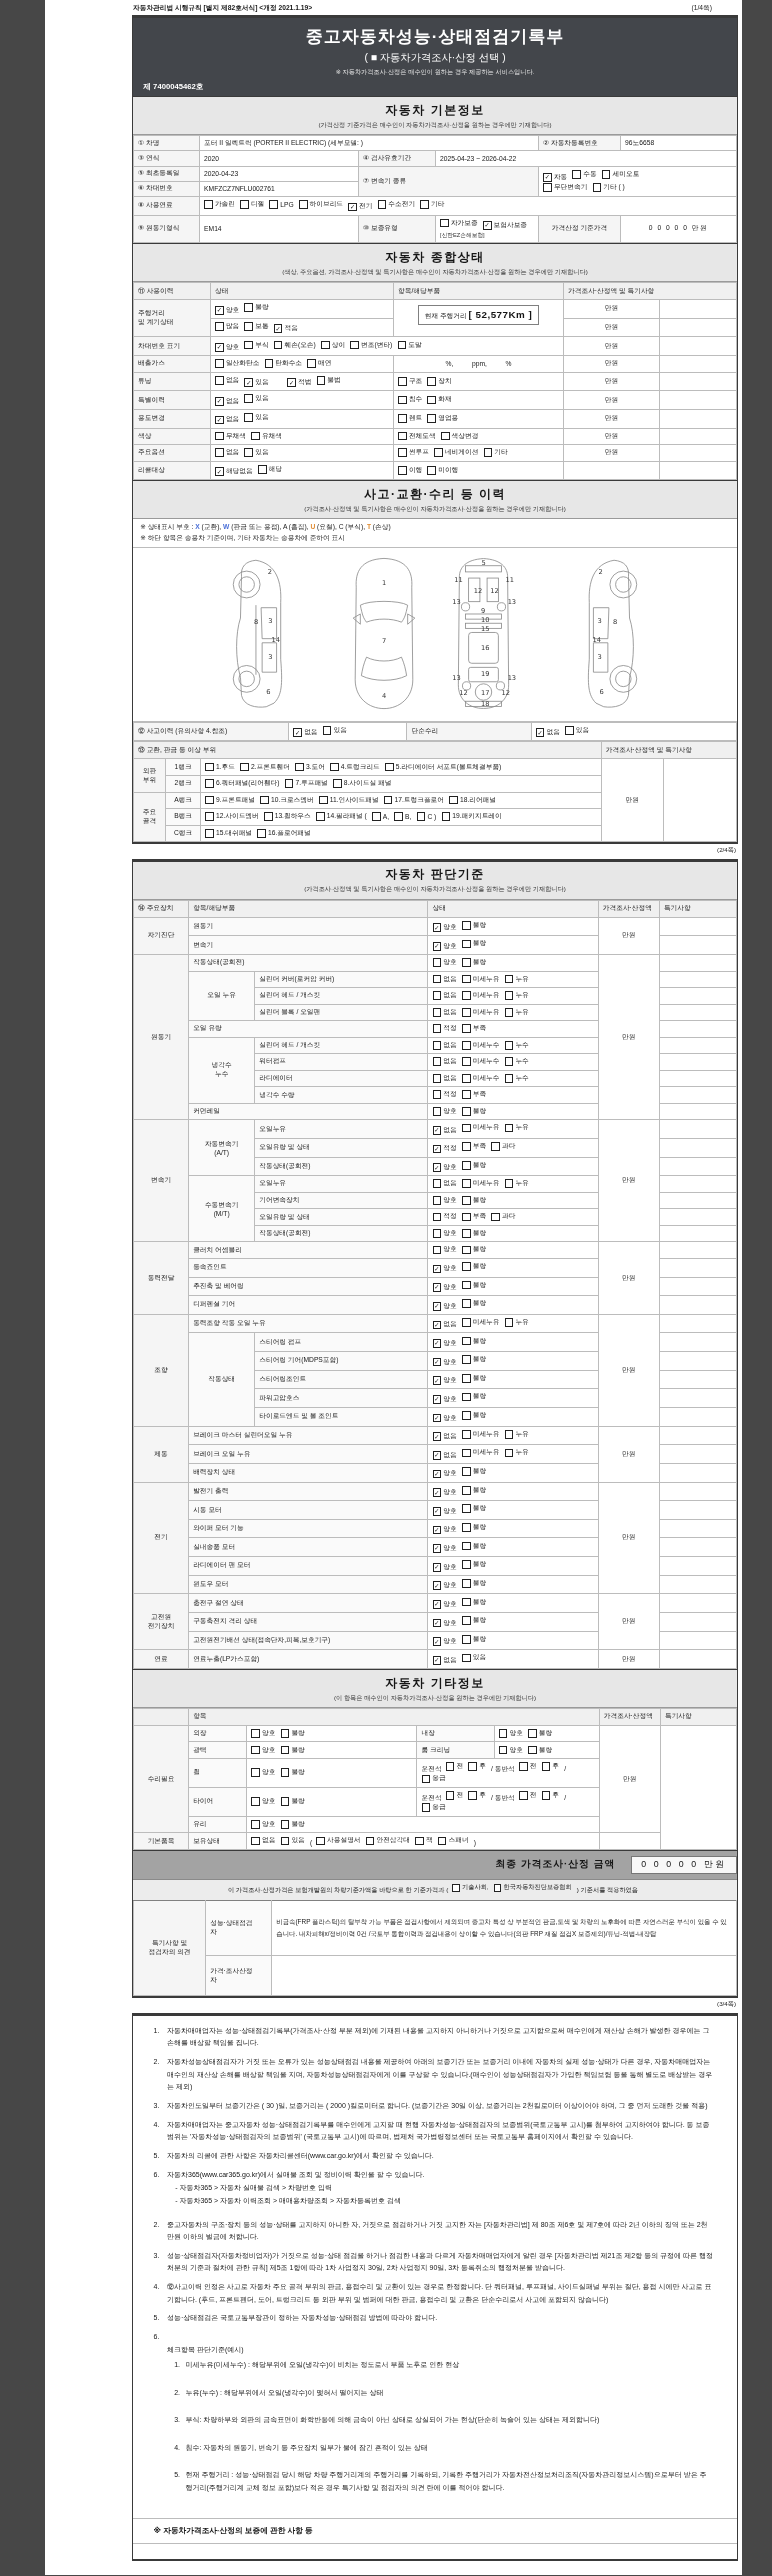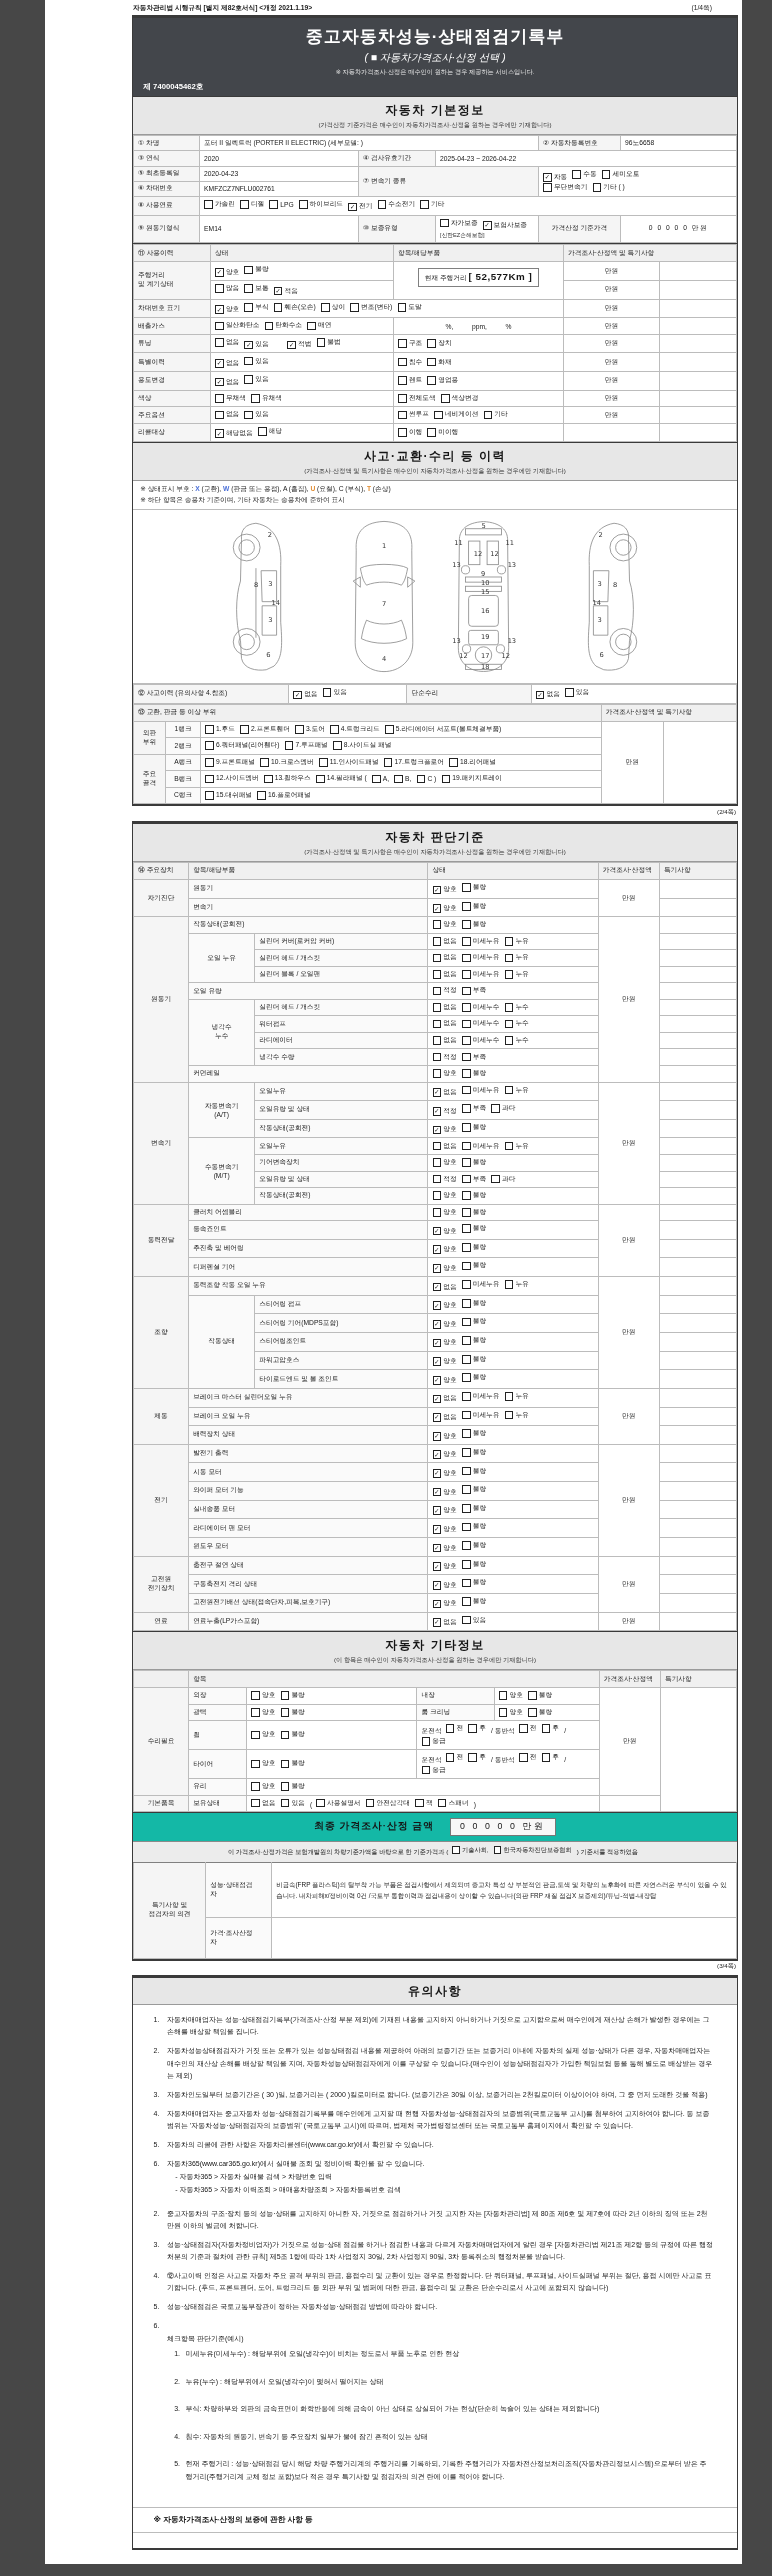--- a/index.html
+++ b/index.html
@@ -6,21 +6,21 @@
   body{background:#474747;font-family:"Liberation Sans","DejaVu Sans",sans-serif;color:#151515;}
   .canvas{width:773px;min-height:2576px;background:#474747;margin:0 auto;position:relative;}
   .sheet{position:absolute;left:45px;top:0;width:697px;background:#ffffff;padding-bottom:14.4px;}
   .topbar{display:flex;justify-content:space-between;padding:3.6px 30px 2.6px 88px;font-size:6.7px;}
   .topbar .reg{font-weight:bold;}
   .page{width:604px;margin:0 0 0 87px;border:1px solid #3a3a3a;border-top:3.6px solid #3a3a3a;border-bottom:2.6px solid #3a3a3a;background:#fff;}
   .pagemark{width:604px;margin:1.5px 0 4.1px 87px;text-align:right;font-size:6.2px;color:#222;}
   
   .band{background:#43464b;color:#fff;padding:7.2px 10.3px 4.1px 10.3px;}
   .band .t1{text-align:center;font-size:17px;font-weight:bold;letter-spacing:1px;}
-  .band .t2{text-align:center;font-size:10.3px;margin-top:3.1px;font-style:italic;}
+  .band .t2{text-align:center;font-size:10.3px;margin-top:3.1px;}
   .band .t3{text-align:center;font-size:6.2px;color:#e8e8e8;margin-top:2.6px;}
   .band .docno{font-size:7.7px;font-weight:bold;margin-top:5.2px;}
   
   .sec{margin:0;border-top:1px solid #3a3a3a;}
   .sec-title{background:#e7e7e7;border-bottom:0.5px solid #9a9a9a;text-align:center;padding:4.6px 2.1px 4.1px;}
   .sec-title .st1{font-size:12px;font-weight:bold;letter-spacing:1.5px;}
   .sec-title .st2{font-size:6.2px;margin-top:2.1px;color:#333;}
   
   table.t{border-collapse:collapse;width:100%;table-layout:fixed;}
   table.t td{border:0.5px solid #bcbcbc;padding:2.6px 4.1px;font-size:6.7px;vertical-align:middle;background:#fff;word-break:break-all;}
@@ -41,21 +41,21 @@
   .mile-v{font-size:9.8px;font-weight:bold;letter-spacing:0.5px;}
   
   .legend{padding:4.1px 7.2px 1px;font-size:6.7px;}
   .legend2{padding:1px 7.2px 4.1px;font-size:6.7px;border-bottom:0.5px solid #bcbcbc;}
   .lb-blue{color:#4a6fd8;font-weight:bold;}
   .lb-org{color:#e08a2e;font-weight:bold;}
   .diagrams{display:flex;justify-content:center;align-items:center;gap:25px;padding:8.2px 0 9.3px;border-bottom:0.5px solid #bcbcbc;}
   .dg text{font-size:13px;fill:#333;font-family:"DejaVu Sans",sans-serif;}
   .dg path,.dg rect,.dg circle,.dg ellipse,.dg line{fill:none;stroke:#8a8a8a;stroke-width:1.6;}
   
-  .final-band{background:#14b8a6;border-top:1px solid #3a3a3a;border-bottom:0.5px solid #8a8a8a;text-align:center;padding:5.2px 0 4.6px;}
+  .final-band{background:#a3a3a3;border-top:1px solid #3a3a3a;border-bottom:0.5px solid #8a8a8a;text-align:right;padding:5.2px 0 4.6px;}
   .final-band .fl{font-size:9.8px;font-weight:bold;letter-spacing:1px;margin-right:13.4px;}
   .final-band .fv{display:inline-block;border:0.5px solid #777;background:#f8f8f8;padding:2.1px 9.3px;font-size:8.8px;letter-spacing:2.6px;}
   .final-note{font-size:6.2px;text-align:center;padding:3.1px 0 5.2px;background:#ececec;}
   .final-note .bx{width:5.7px;height:5.7px;}
   
   .nsec-h{font-size:7.7px;font-weight:bold;padding:7.2px 20.6px;border-bottom:0.5px solid #bcbcbc;}
   .nlist{padding:9.3px 24px 5.2px 20.6px;}
   .ni{display:flex;margin-bottom:6.7px;font-size:7px;line-height:1.75;}
   .ni .nn{flex:none;width:13.4px;}
   .ni .nt{white-space:pre-line;}
@@ -177,20 +177,24 @@
                     <span class="cl">보험사보증</span>
                   </span><span class="raw sm">[신한EZ손해보험]</span></td>
           <td class="lb ct">가격산정 기준가격</td>
           <td class="ct" style="letter-spacing:1.5px">0 0 0 0 0 만원</td>
         </tr>
       </tbody>
           </table>
     </div>
 
     <div class="sec">
+      <div class="sec-title">
+        <div class="st1">자동차 종합상태</div>
+        <div class="st2">(색상, 주요옵션, 가격조사·산정액 및 특기사항은 매수인이 자동차가격조사·산정을 원하는 경우에만 기재합니다)</div>
+      </div>
       <table class="t">
         <colgroup>
               <col style="width:77px">
               <col style="width:183px">
               <col style="width:170px">
               <col style="width:96px">
               <col style="width:77px">
             </colgroup>
         <tbody>
               <tr>
@@ -1379,23 +1383,20 @@
 자</td>
         <td style="height:34px"></td>
       </tr>
     </tbody>
         </table>
   </div>
 
   <div class="pagemark">(3/4쪽)</div>
 
   <div class="page">
-    <div class="sec-title">
-      <div class="st1">유의사항</div>
-    </div>
     <div class="nlist">
       <div class="ni">
             <span class="nn">1.</span>
             <div class="nt">자동차매매업자는 성능·상태점검기록부(가격조사·산정 부분 제외)에 기재된 내용을 고지하지 아니하거나 거짓으로 고지함으로써 매수인에게 재산상 손해가 발생한 경우에는 그 손해를 배상할 책임을 집니다.</div>
           </div>
       <div class="ni">
             <span class="nn">2.</span>
             <div class="nt">자동차성능상태점검자가 거짓 또는 오류가 있는 성능상태점검 내용을 제공하여 아래의 보증기간 또는 보증거리 이내에 자동차의 실제 성능·상태가 다른 경우, 자동차매매업자는 매수인의 재산상 손해를 배상할 책임을 지며, 자동차성능상태점검자에게 이를 구상할 수 있습니다.(매수인이 성능상태점검자가 가입한 책임보험 등을 통해 별도로 배상받는 경우는 제외)</div>
           </div>
       <div class="ni">

